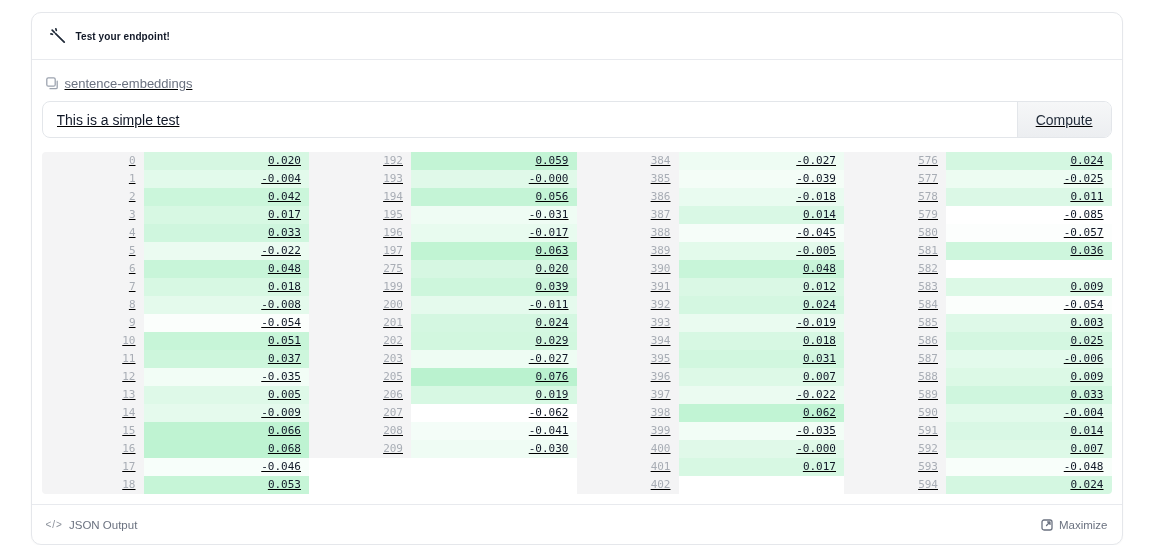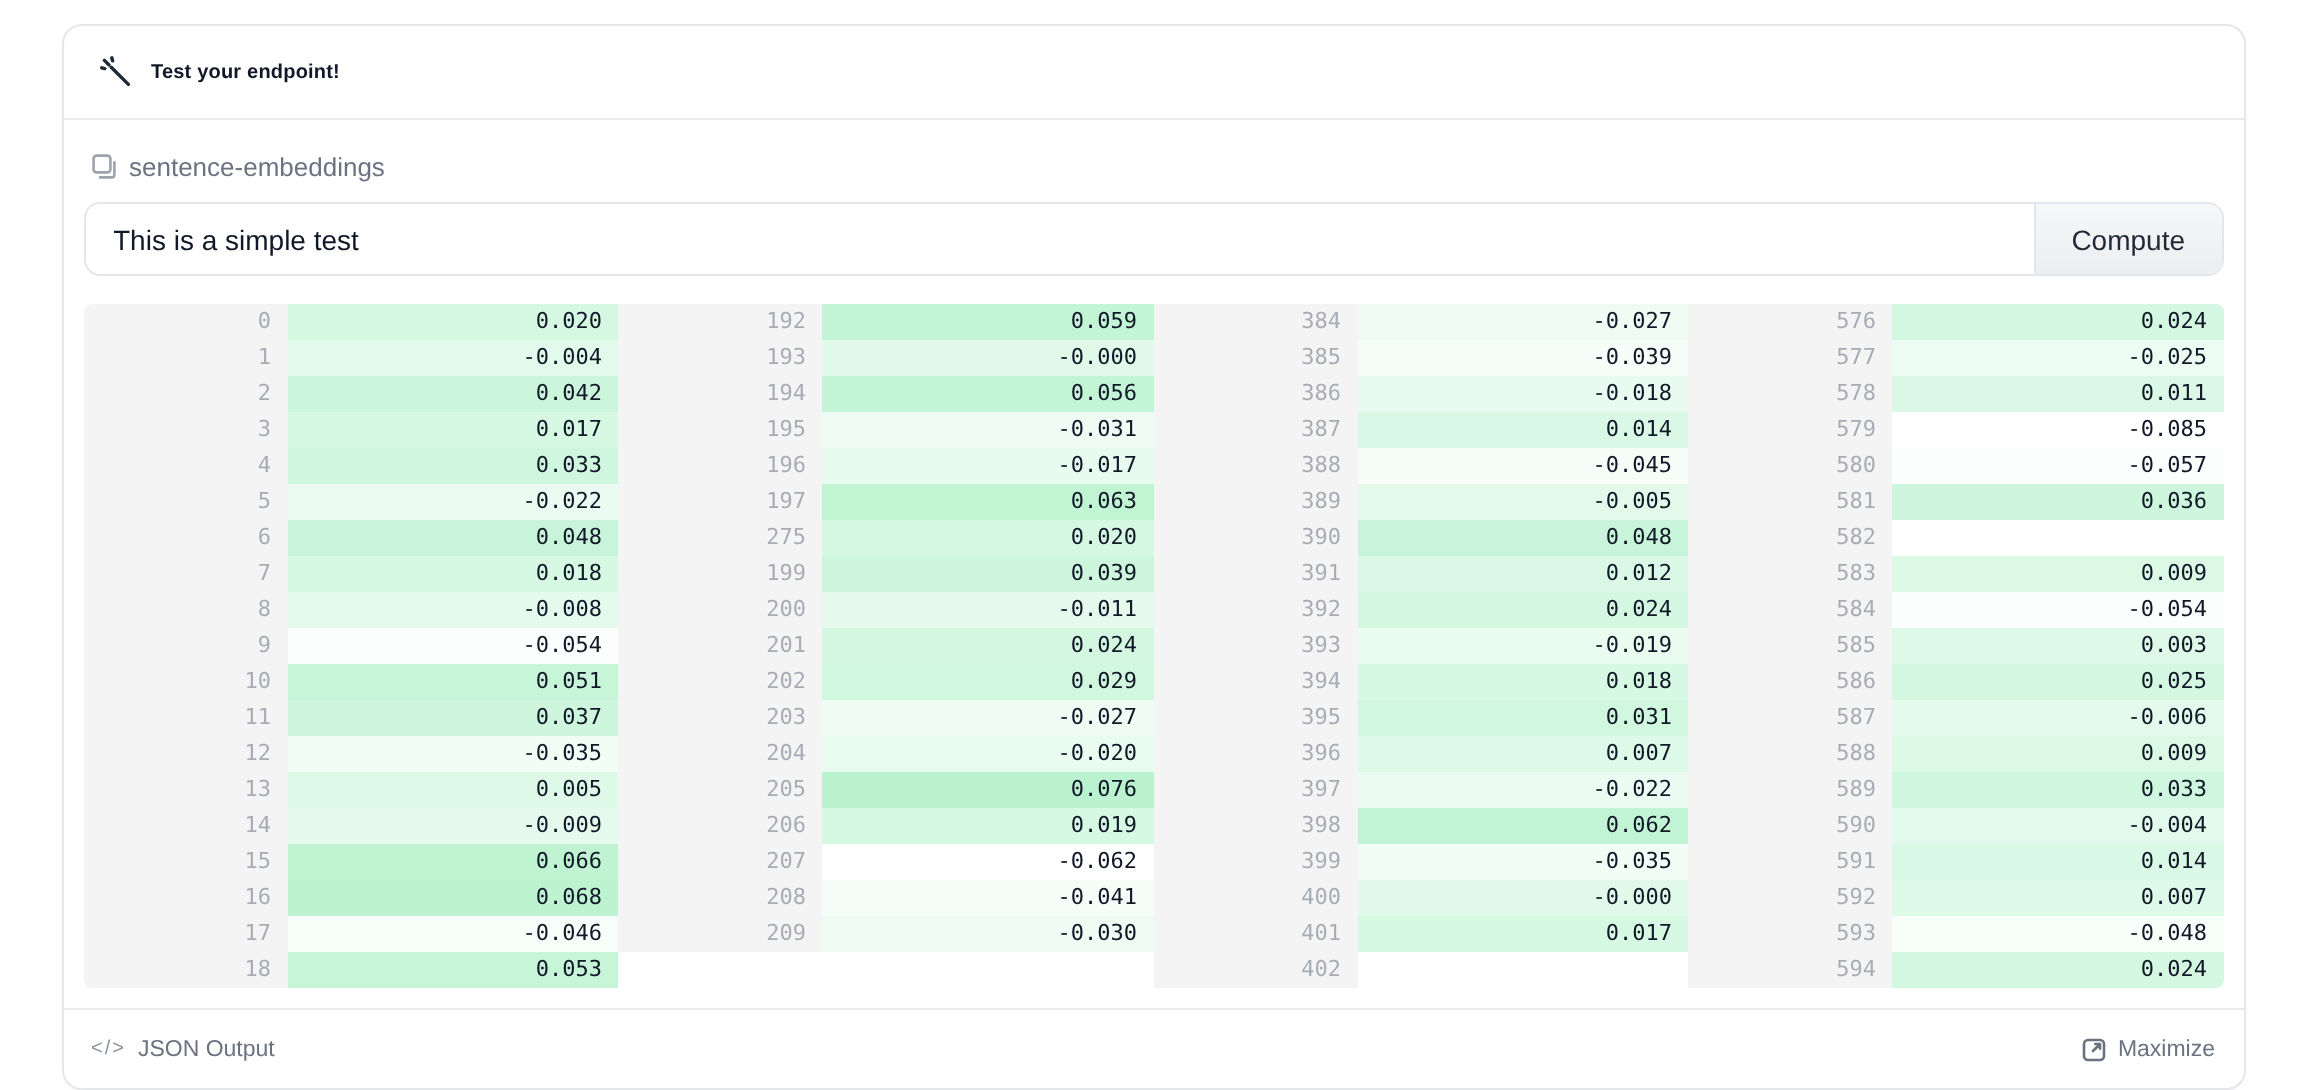--- a/index.html
+++ b/index.html
@@ -11,21 +11,21 @@
     border-radius: 10px;
     box-shadow: 0 1px 2px rgba(0,0,0,0.03);
     overflow: hidden;
   }
   .card-header {
     display: flex; align-items: center; gap: 10px;
     padding: 0 18px; height: 46px;
   }
   .card-title { font-size: 10px; font-weight: 700; color: #111827; letter-spacing: .1px; }
   .divider { height: 1px; background: #e8eaee; }
-  .content { padding: 10px 10px 0 10px; }
+  .content { padding: 10px 10px 0 10px; text-decoration: underline; }
   .task-row {
     display: flex; align-items: center; gap: 6px;
     padding: 6px 4px 10px 4px;
     color: #6b7280; font-size: 13px;
   }
   .input-group {
     display: flex; align-items: stretch;
     border: 1px solid #e3e6ea; border-radius: 8px;
     height: 37px; overflow: hidden;
     margin-bottom: 14px;
@@ -230,24 +230,20 @@
             <div class="tidx">201</div>
             <div class="tval" style="background-color: rgba(74, 222, 128, 0.235);">0.024</div>
           </div>
           <div class="trow">
             <div class="tidx">202</div>
             <div class="tval" style="background-color: rgba(74, 222, 128, 0.25);">0.029</div>
           </div>
           <div class="trow">
             <div class="tidx">203</div>
             <div class="tval" style="background-color: rgba(74, 222, 128, 0.094);">-0.027</div>
-          </div>
-          <div class="trow">
-            <div class="tidx">204</div>
-            <div class="tval" style="background-color: rgba(74, 222, 128, 0.118);">-0.020</div>
           </div>
           <div class="trow">
             <div class="tidx">205</div>
             <div class="tval" style="background-color: rgba(74, 222, 128, 0.38);">0.076</div>
           </div>
           <div class="trow">
             <div class="tidx">206</div>
             <div class="tval" style="background-color: rgba(74, 222, 128, 0.224);">0.019</div>
           </div>
           <div class="trow">

